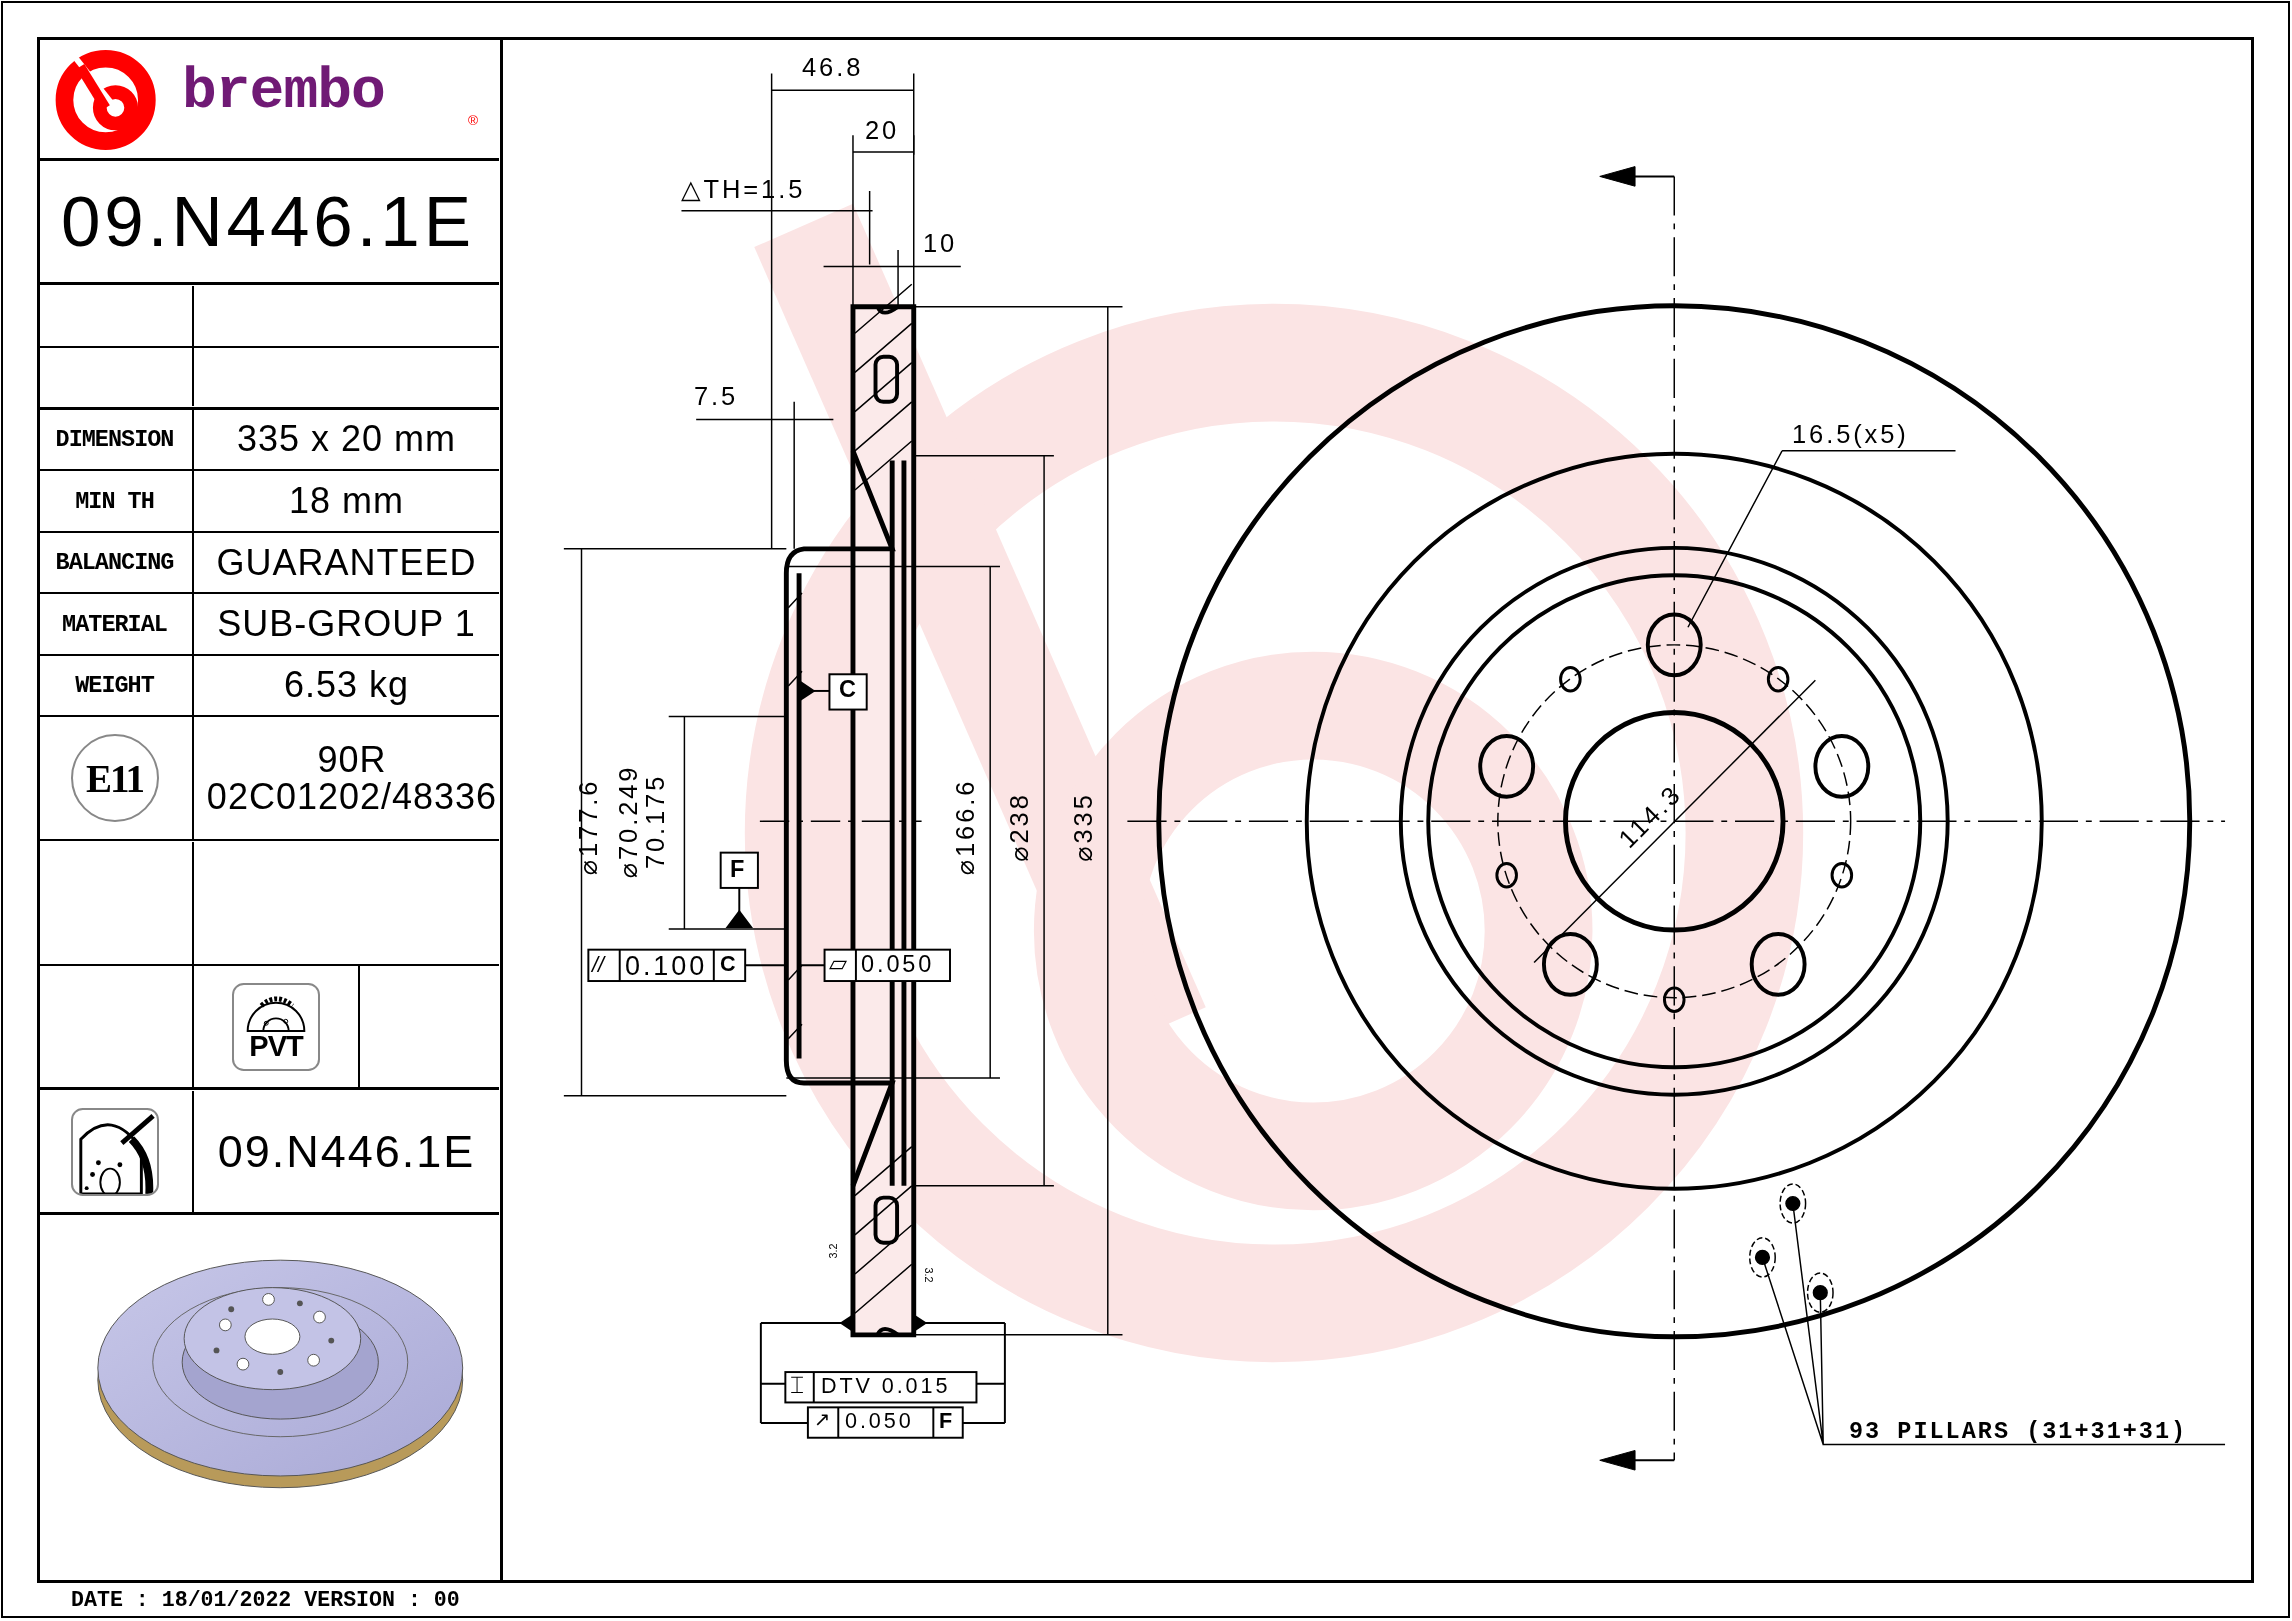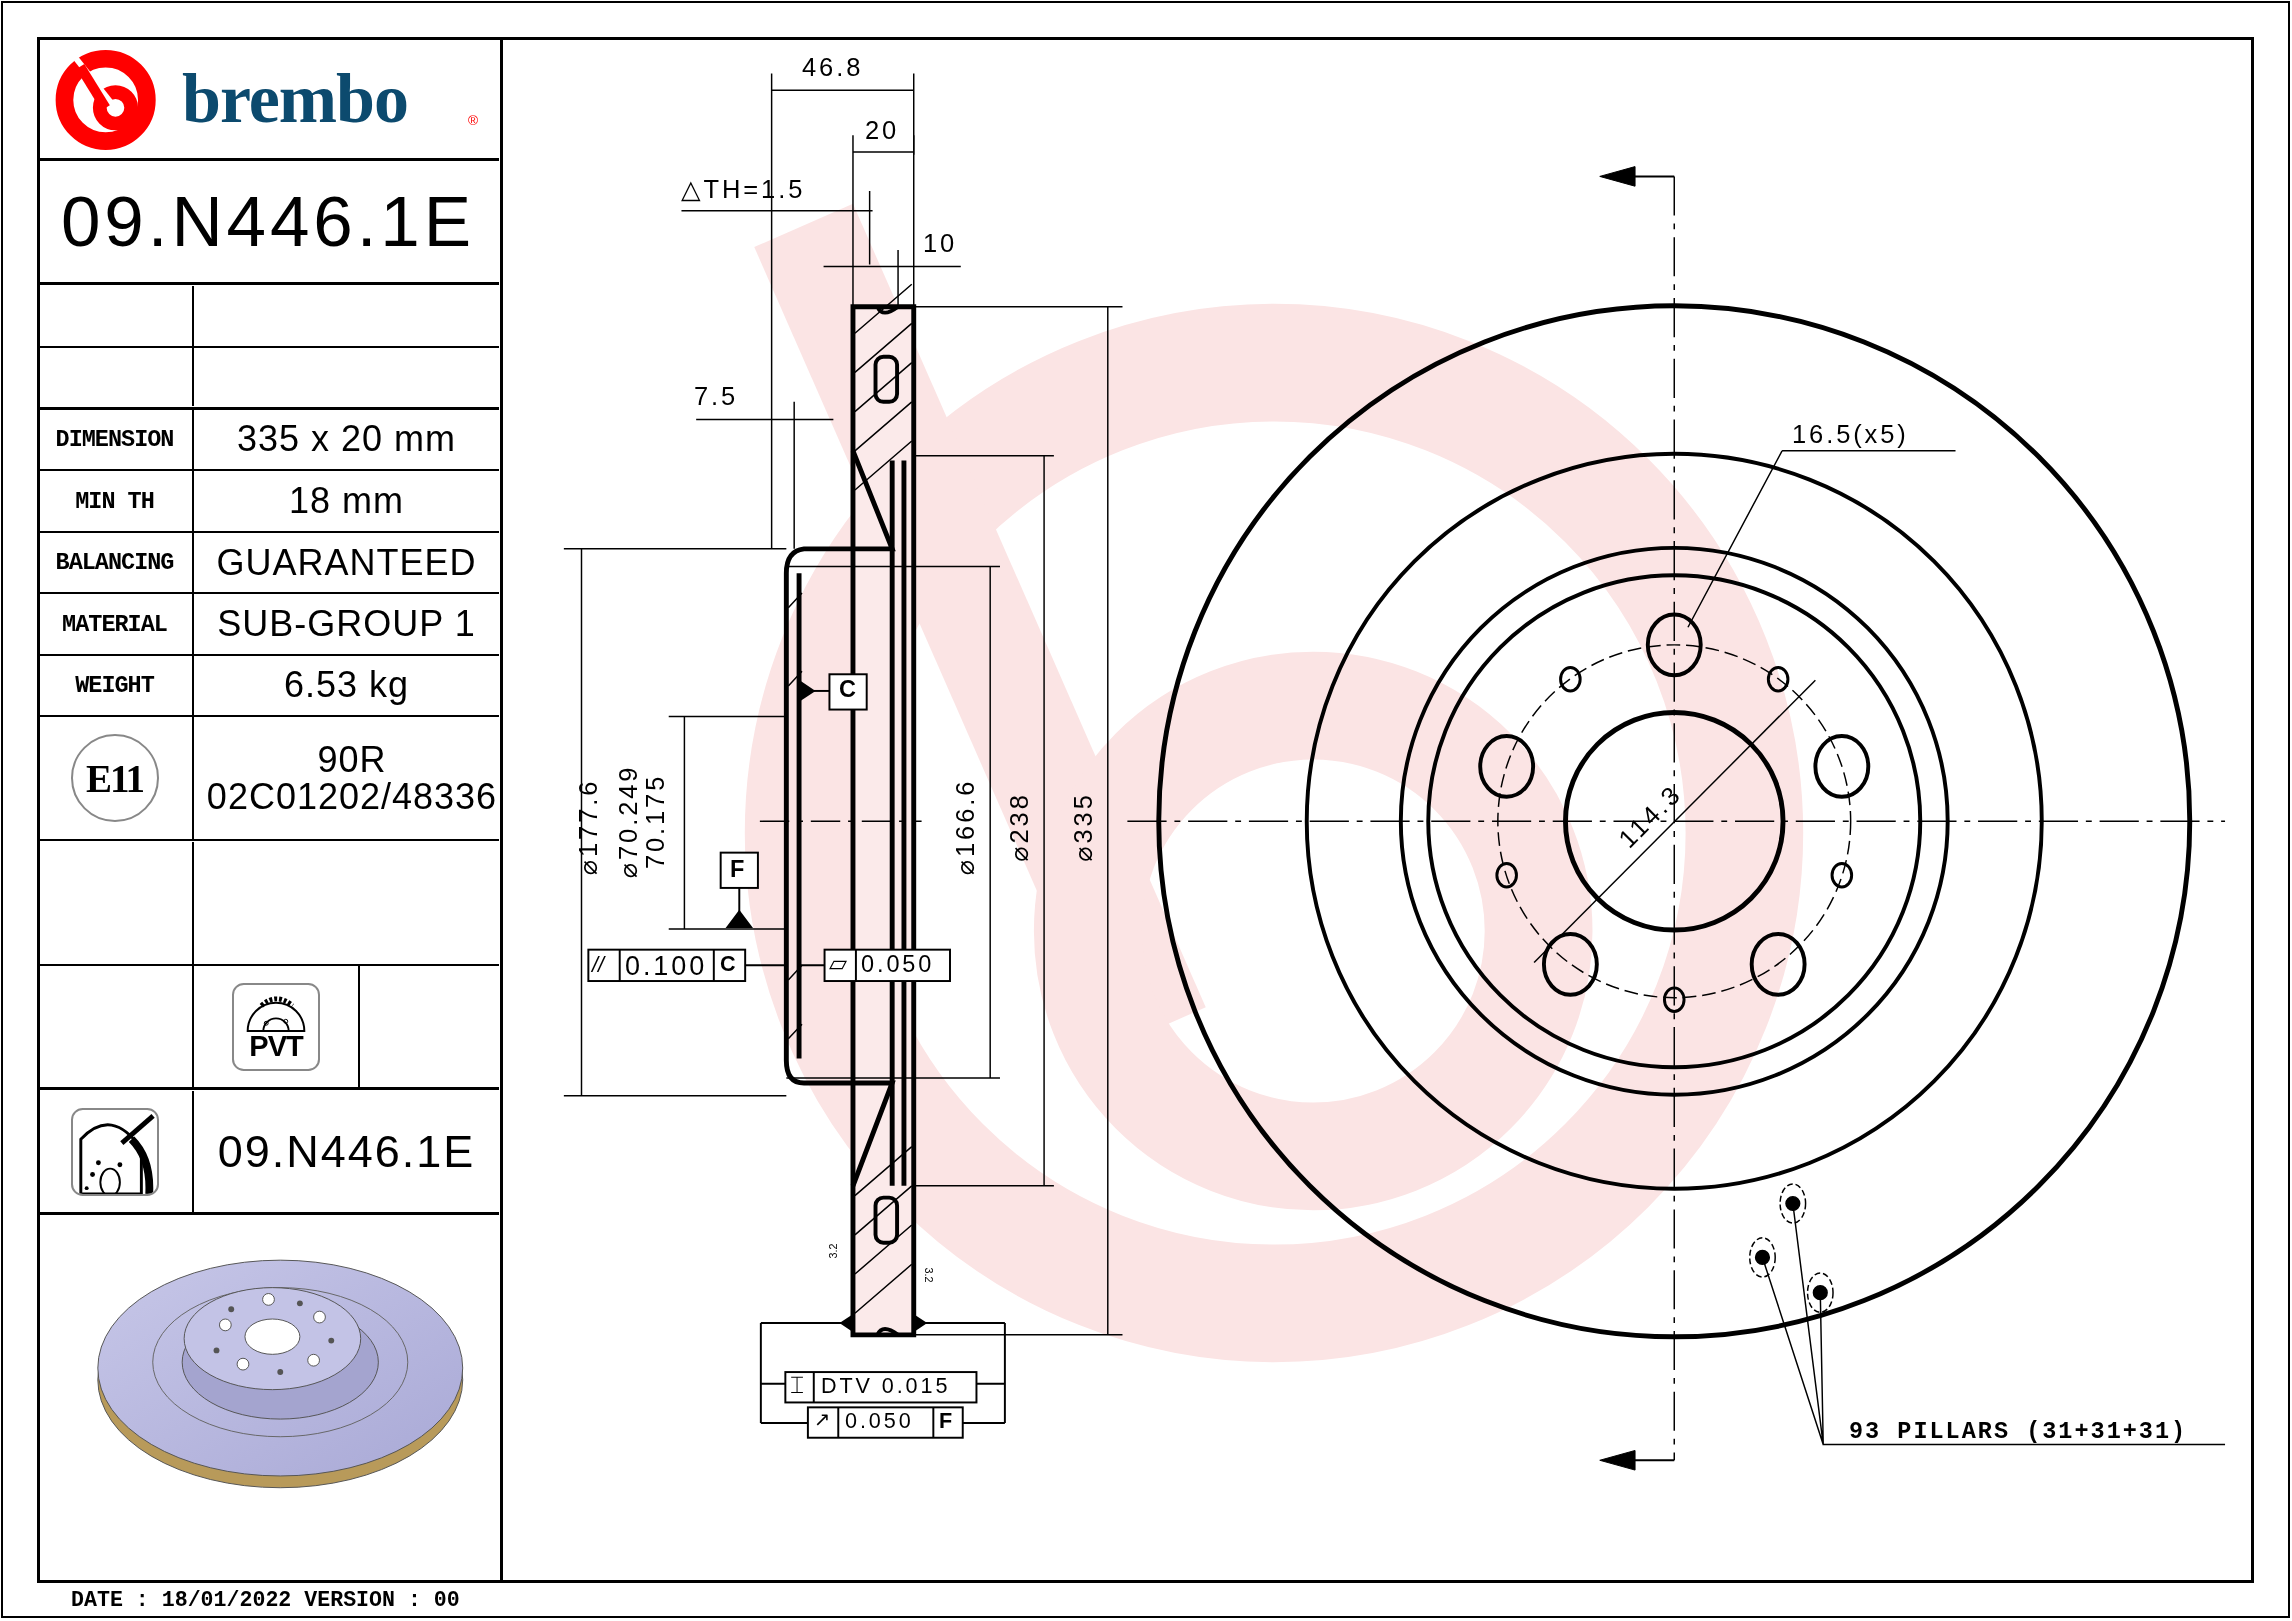--- a/index.html
+++ b/index.html
@@ -36,21 +36,21 @@
 </svg>
 
 <div class="sidebar">
   <div class="logo">
     <svg width="462" height="121" viewBox="0 0 471 123">
       <circle cx="70" cy="64" r="42" fill="none" stroke="#ff0000" stroke-width="18"></circle>
       <circle cx="80" cy="72" r="16" fill="none" stroke="#ff0000" stroke-width="14"></circle>
       <path d="M40 22 L78 70" stroke="#fff" stroke-width="6"></path>
       <path d="M44 30 L70 72" stroke="#ff0000" stroke-width="10"></path>
     </svg>
-    <span style="position:absolute;left:145px;top:21.6px;font-family:Liberation Serif, serif;font-weight:900;font-size:70px;color:#0c4a6e;letter-spacing:-1px;">brembo</span>
+    <span style="position:absolute;left:145px;top:21.6px;font-family:Liberation Mono, monospace;font-weight:900;font-size:58px;color:#701a75;letter-spacing:-1px;">brembo</span>
     <span style="position:absolute;left:431px;top:76px;font-size:13.7px;color:#ff0000;">®</span>
   </div>
 
   <div class="partno-big">09.N446.1E</div>
 
   <div class="row" style="top:249px;height:62px;">
     <div class="cell label" style="height:60px;"></div>
     <div class="cell value"></div>
   </div>
   <div class="row thick" style="top:311px;height:62px;">

